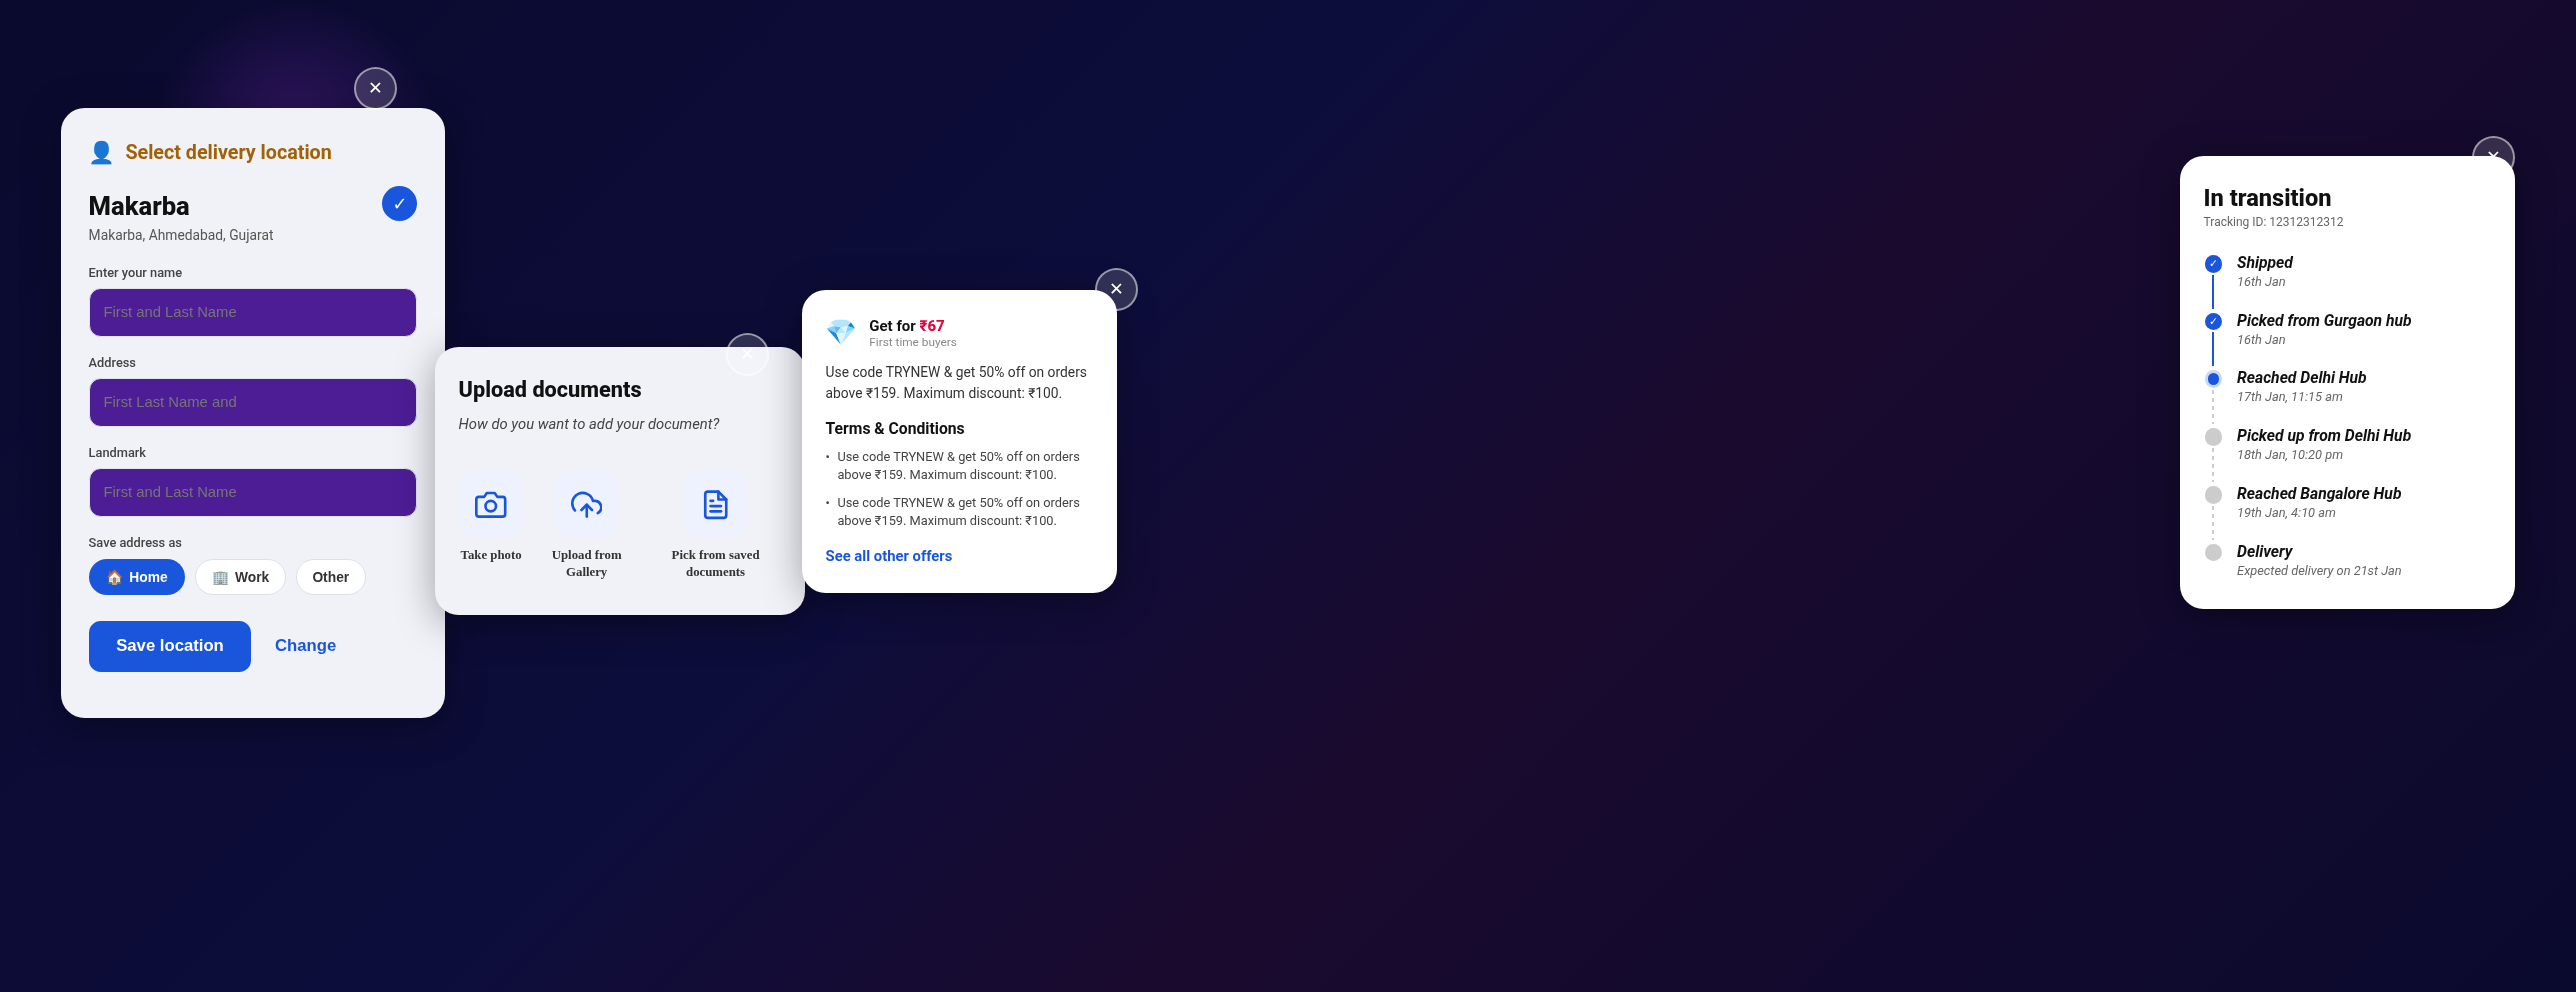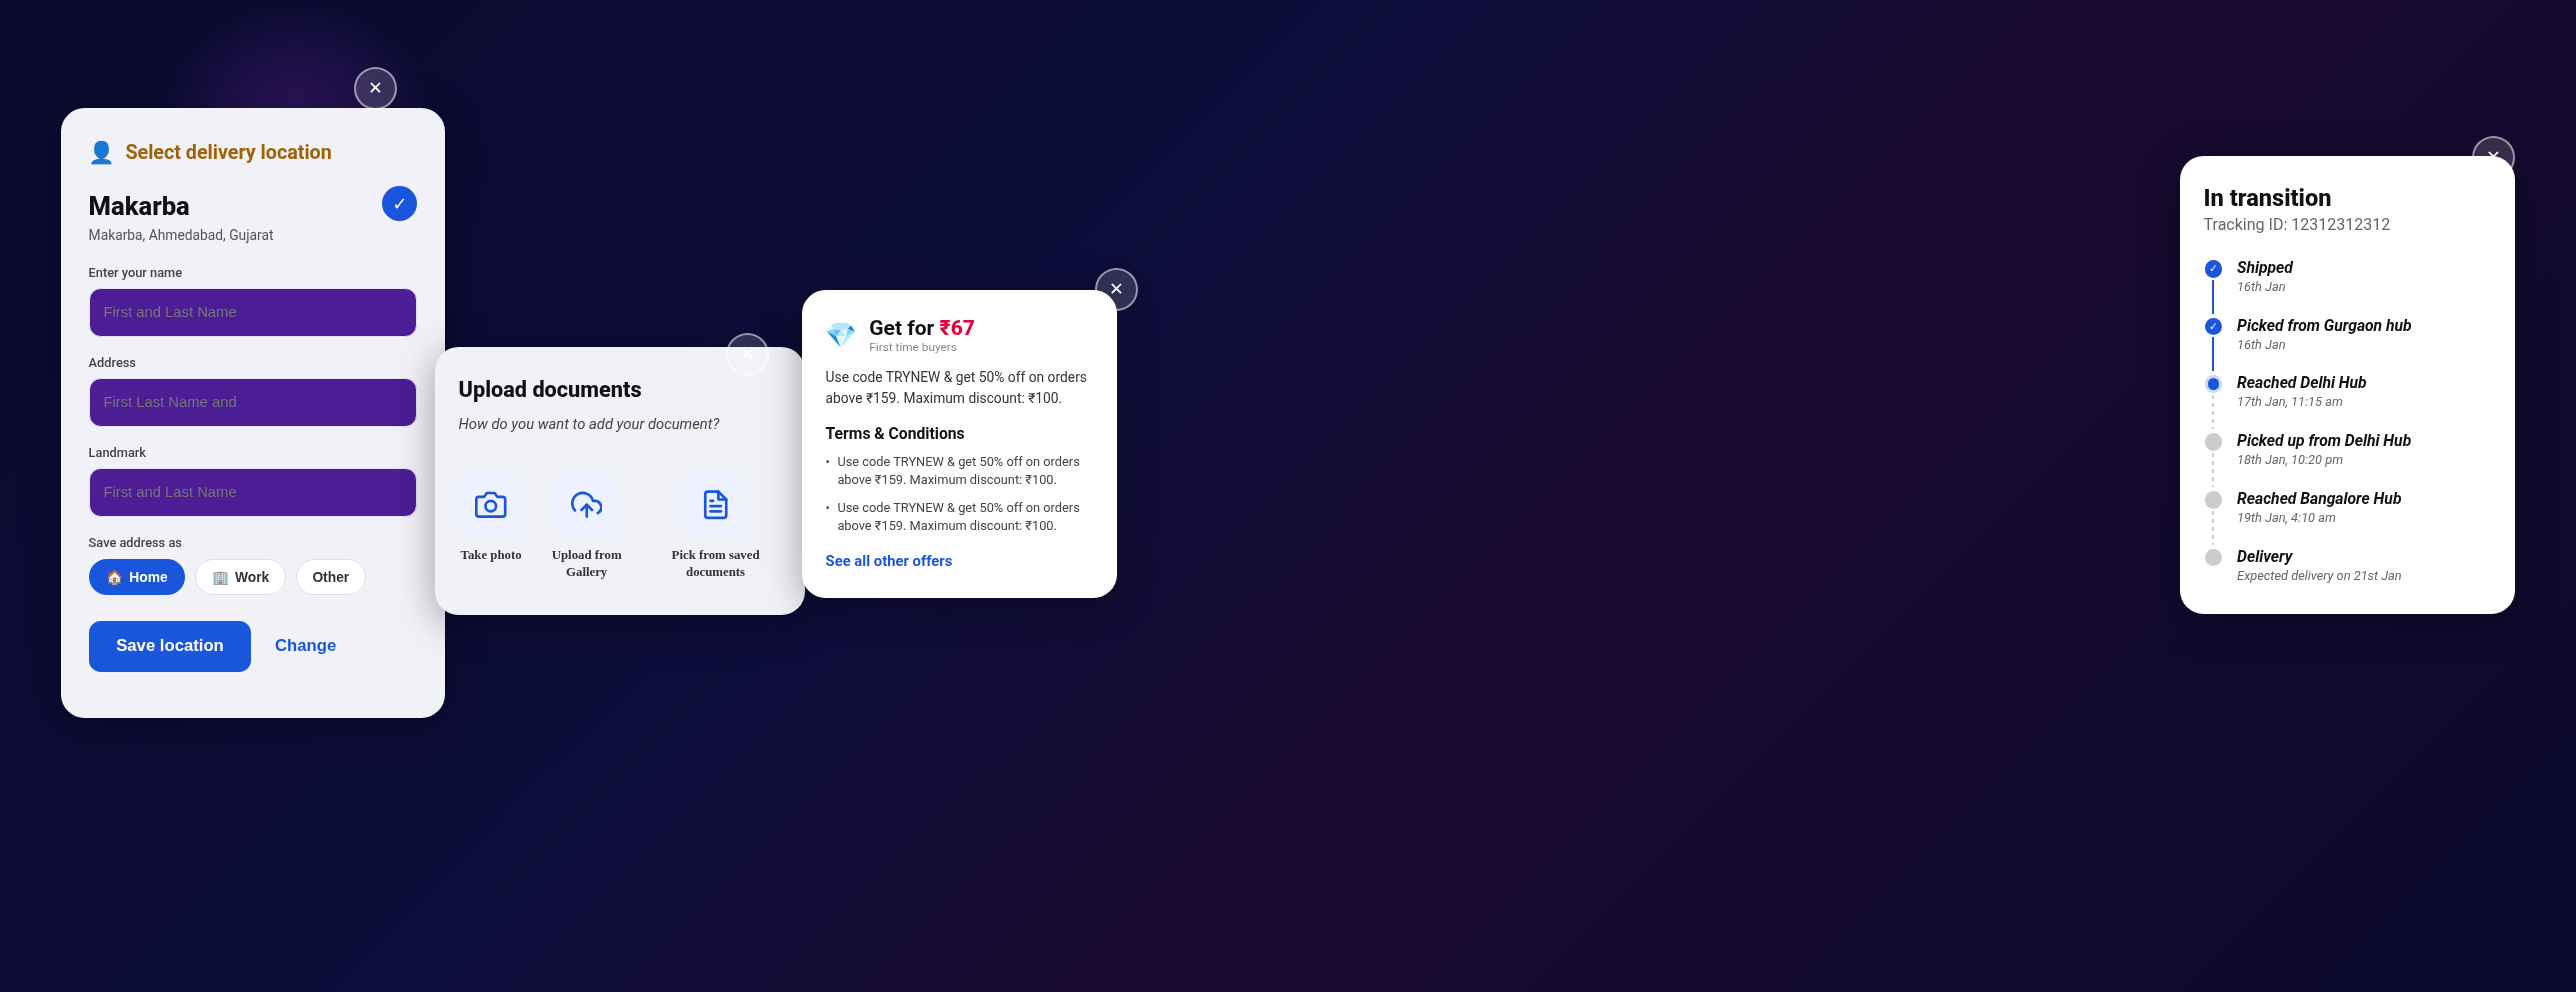--- a/index.html
+++ b/index.html
@@ -234,21 +234,21 @@
     .coupon-top {
       display: flex;
       align-items: center;
       gap: 11.8px;
       margin-bottom: 13.8px;
     }
     .diamond-icon {
       font-size: 25.6px;
     }
     .coupon-get {
-      font-size: 21px;
+      font-size: 15px;
       font-weight: 700;
       color: #111;
     }
     .coupon-price {
       color: #e8003d;
       font-weight: 800;
     }
     .coupon-desc {
       font-size: 13.8px;
       color: #333;
@@ -297,21 +297,21 @@
       top: 136px;
       right: 61px;
     }
     .tracking-title {
       font-size: 23.6px;
       font-weight: 800;
       color: #111;
       margin-bottom: 3.9px;
     }
     .tracking-id {
-      font-size: 16px;
+      font-size: 12px;
       color: #666;
       margin-bottom: 23.6px;
     }
     .tracking-list {
       list-style: none;
     }
     .tracking-item {
       display: flex;
       gap: 13.8px;
       position: relative;

